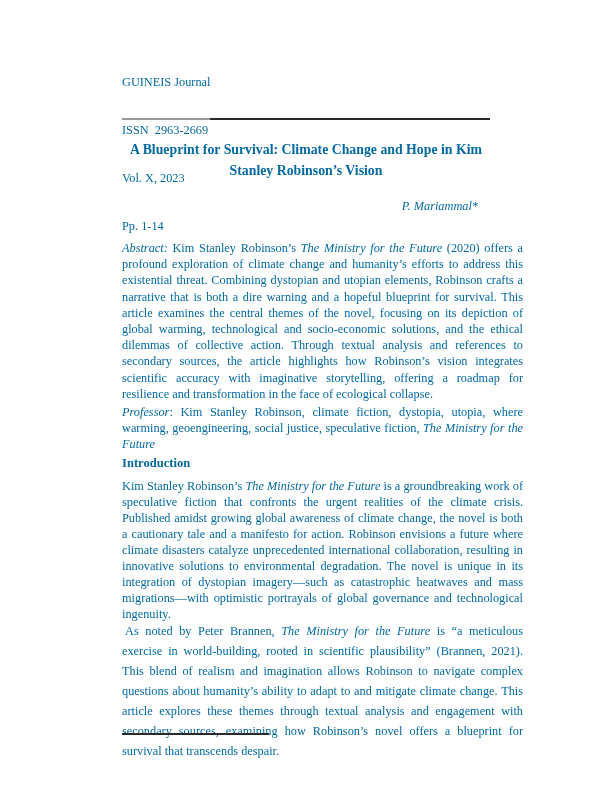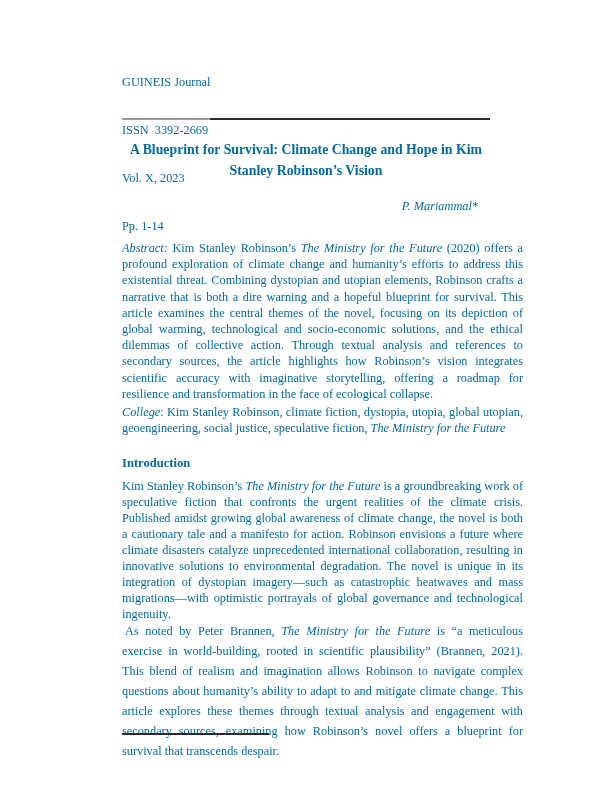--- a/index.html
+++ b/index.html
@@ -72,34 +72,34 @@
   }
   em { font-style: italic; }
 </style>
 </head>
 <body>
 
 <div class="page">
 
   <header class="abs masthead">
     <div>GUINEIS Journal</div>
-    <div>ISSN  3392-2669</div>
+    <div>ISSN  2963-2669</div>
     <div>Vol. X, 2023</div>
     <div>Pp. 1-14</div>
   </header>
 
   <div class="abs header-rule"></div>
 
   <h1 class="abs title">A Blueprint for Survival: Climate Change and Hope in Kim Stanley Robinson’s Vision</h1>
 
   <div class="abs author">P. Mariammal*</div>
 
   <p class="abs para abstract"><em>Abstract:</em><span> Kim Stanley Robinson’s </span><em>The Ministry for the Future</em><span> (2020) offers a profound exploration of climate change and humanity’s efforts to address this existential threat. Combining dystopian and utopian elements, Robinson crafts a narrative that is both a dire warning and a hopeful blueprint for survival. This article examines the central themes of the novel, focusing on its depiction of global warming, technological and socio-economic solutions, and the ethical dilemmas of collective action. Through textual analysis and references to secondary sources, the article highlights how Robinson’s vision integrates scientific accuracy with imaginative storytelling, offering a roadmap for resilience and transformation in the face of ecological collapse.</span></p>
 
-  <p class="abs para keywords"><em>College</em><span>: Kim Stanley Robinson, climate fiction, dystopia, utopia, global utopian, geoengineering, social justice, speculative fiction, </span><em>The Ministry for the Future</em></p>
+  <p class="abs para keywords"><em>Professor</em><span>: Kim Stanley Robinson, climate fiction, dystopia, utopia, where warming, geoengineering, social justice, speculative fiction, </span><em>The Ministry for the Future</em></p>
 
   <h2 class="abs sec-heading">Introduction</h2>
 
   <p class="abs para intro-p1"><span>Kim Stanley Robinson’s </span><em>The Ministry for the Future</em><span> is a groundbreaking work of speculative fiction that confronts the urgent realities of the climate crisis. Published amidst growing global awareness of climate change, the novel is both a cautionary tale and a manifesto for action. Robinson envisions a future where climate disasters catalyze unprecedented international collaboration, resulting in innovative solutions to environmental degradation. The novel is unique in its integration of dystopian imagery—such as catastrophic heatwaves and mass migrations—with optimistic portrayals of global governance and technological ingenuity.</span></p>
 
   <p class="abs para intro-p2"><span>As noted by Peter Brannen, </span><em>The Ministry for the Future</em><span> is “a meticulous exercise in world-building, rooted in scientific plausibility” (Brannen, 2021). This blend of realism and imagination allows Robinson to navigate complex questions about humanity’s ability to adapt to and mitigate climate change. This article explores these themes through textual analysis and engagement with secondary sources, examining how Robinson’s novel offers a blueprint for survival that transcends despair.</span></p>
 
   <div class="abs footnote-rule"></div>
 
 

